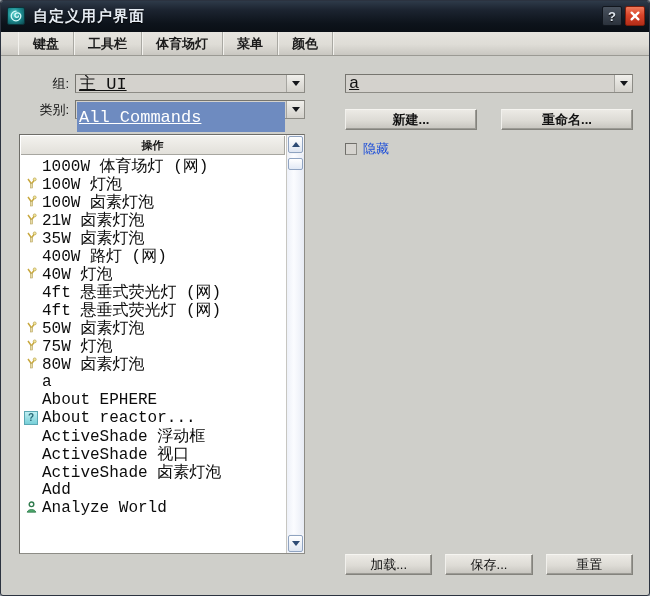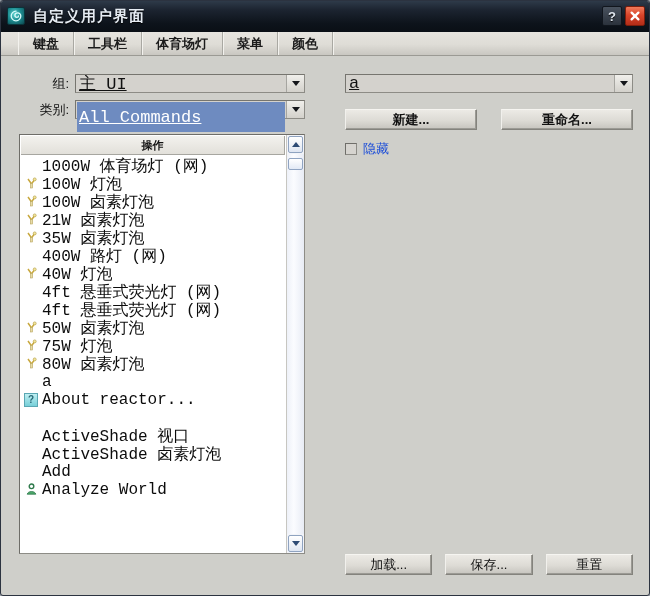--- a/index.html
+++ b/index.html
@@ -499,27 +499,32 @@
                   <circle cx="9.7" cy="2.4" r="1.5" fill="#f2e49a" stroke="#b09a3c" stroke-width="0.6"></circle>
                 </svg>
               </span>
               <span class="row-label">80W 卤素灯泡</span>
             </div>
             <div class="list-row">
               <span class="row-icon empty"></span>
               <span class="row-label">a</span>
             </div>
             <div class="list-row">
+              <span class="row-icon empty"></span>
+              <span class="row-label">About EPHERE</span>
+            </div>
+            <div class="list-row">
               <span class="row-icon">
                 <span class="qmark">?</span>
               </span>
               <span class="row-label">About reactor...</span>
             </div>
             <div class="list-row">
               <span class="row-icon empty"></span>
+              <span class="row-label">ActiveShade 浮动框</span>
             </div>
             <div class="list-row">
               <span class="row-icon empty"></span>
               <span class="row-label">ActiveShade 视口</span>
             </div>
             <div class="list-row">
               <span class="row-icon empty"></span>
               <span class="row-label">ActiveShade 卤素灯泡</span>
             </div>
             <div class="list-row">

